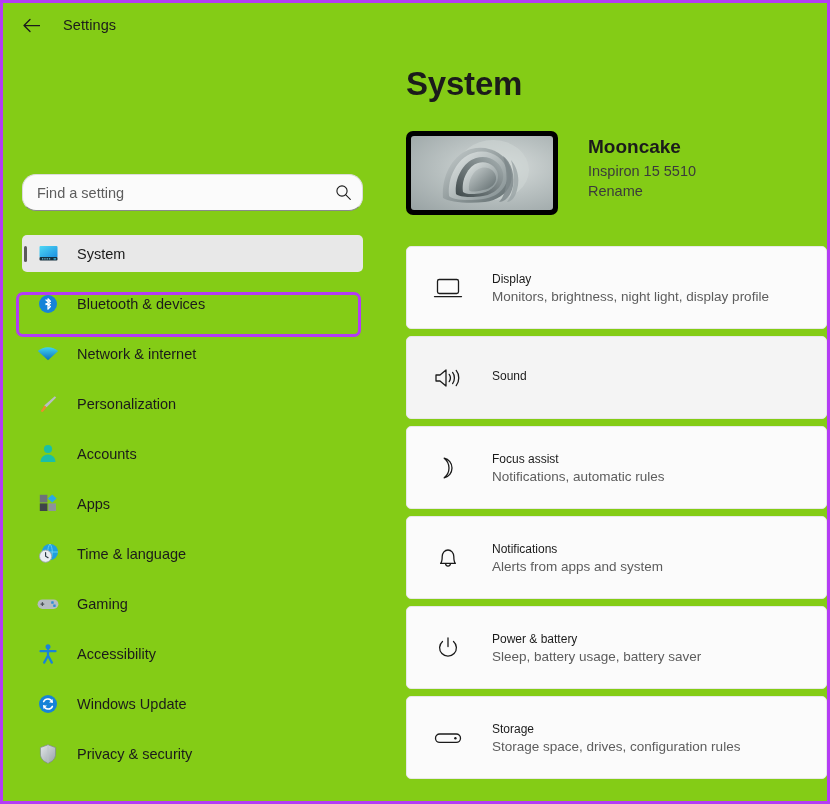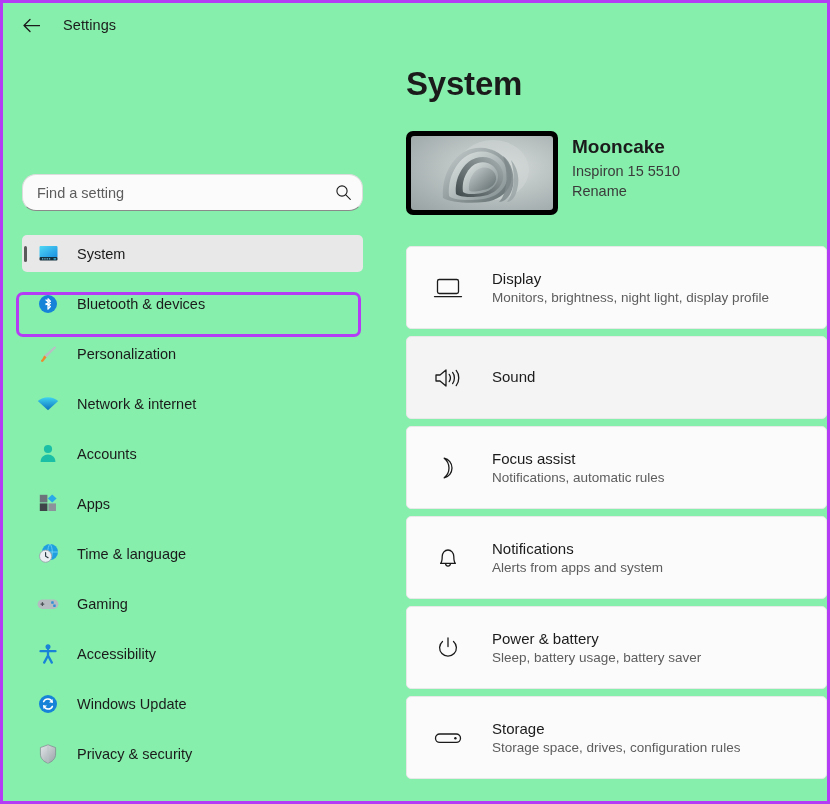--- a/index.html
+++ b/index.html
@@ -21,21 +21,21 @@
     position: absolute;
     inset: 0;
     border: 3px solid #b43cf5;
     pointer-events: none;
     z-index: 60;
   }
 
   #app {
     position: absolute;
     inset: 3px;
-    background: #86efac;
+    background: #84cc16;
     overflow: hidden;
   }
 
   
   #titlebar {
     height: 44px;
     display: flex;
     align-items: center;
     padding-left: 12px;
     gap: 16px;
@@ -159,21 +159,21 @@
     font-weight: 600;
     color: #1b1b1b;
     letter-spacing: -0.2px;
     margin-bottom: 28px;
   }
 
   
   #device-header {
     display: flex;
     align-items: flex-start;
-    gap: 14px;
+    gap: 30px;
     margin-bottom: 31px;
   }
   #device-thumb {
     width: 152px;
     height: 84px;
     flex: 0 0 152px;
     border-radius: 7px;
     background: #000;
     padding: 5px;
   }
@@ -223,21 +223,21 @@
   .card-icon {
     width: 40px;
     flex: 0 0 40px;
     display: flex;
     align-items: center;
     justify-content: center;
     color: #1b1b1b;
   }
   .card-text { margin-left: 24px; }
   .card-title {
-    font-size: 15px;
+    font-size: 12px;
     color: #1b1b1b;
     margin-bottom: 3px;
   }
   .card-sub {
     font-size: 13.5px;
     color: #5d5d5d;
   }
 </style>
 </head>
 <body>
@@ -298,41 +298,41 @@
             <svg width="20" height="20" viewBox="0 0 20 20">
               <circle cx="10" cy="10" r="9" fill="#1683d8"></circle>
               <path d="M8 6 L12.4 9.6 L10 11.5 L10 4.8 L12.4 7.2 L8 10.6 M10 11.5 L10 15.2 L12.4 12.6 L8 9.6" stroke="#ffffff" stroke-width="1.25" fill="none" stroke-linejoin="round" stroke-linecap="round"></path>
             </svg>
           </div>
           <div class="nav-label">Bluetooth &amp; devices</div>
         </div>
 
         <div class="nav-item">
           <div class="nav-icon">
-            <svg width="20" height="20" viewBox="0 0 20 20">
-              <path d="M16.8 2.2 L18.2 3.6 L8.6 13.2 L6.2 11.4 Z" fill="#b9bec4"></path>
-              <path d="M6.2 11.4 L8.6 13.2 L5.2 17.4 C4.6 18.2 3.2 18 3 17 C2.8 15.9 4.2 15.4 4.6 14.4 Z" fill="#ec8a2e"></path>
-            </svg>
-          </div>
-          <div class="nav-label">Personalization</div>
-        </div>
-
-        <div class="nav-item">
-          <div class="nav-icon">
             <svg width="22" height="16" viewBox="0 0 22 16">
               <defs>
                   <linearGradient id="gWifi" x1="0" y1="0" x2="0" y2="1">
                 <stop offset="0" stop-color="#3fd3ef"></stop>
                     <stop offset="1" stop-color="#0b6fbf"></stop>
               </linearGradient>
                 </defs>
               <path d="M11 14.2 L0.8 5.1 C3.6 2.6 7.1 1.3 11 1.3 C14.9 1.3 18.4 2.6 21.2 5.1 Z" fill="url(#gWifi)"></path>
             </svg>
           </div>
           <div class="nav-label">Network &amp; internet</div>
+        </div>
+
+        <div class="nav-item">
+          <div class="nav-icon">
+            <svg width="20" height="20" viewBox="0 0 20 20">
+              <path d="M16.8 2.2 L18.2 3.6 L8.6 13.2 L6.2 11.4 Z" fill="#b9bec4"></path>
+              <path d="M6.2 11.4 L8.6 13.2 L5.2 17.4 C4.6 18.2 3.2 18 3 17 C2.8 15.9 4.2 15.4 4.6 14.4 Z" fill="#ec8a2e"></path>
+            </svg>
+          </div>
+          <div class="nav-label">Personalization</div>
         </div>
 
         <div class="nav-item">
           <div class="nav-icon">
             <svg width="18" height="19" viewBox="0 0 18 19">
               <circle cx="9" cy="5" r="4.1" fill="#1bbfa6"></circle>
               <path d="M1.6 18 C1.6 13.4 4.9 10.6 9 10.6 C13.1 10.6 16.4 13.4 16.4 18 Z" fill="#1bbfa6"></path>
             </svg>
           </div>
           <div class="nav-label">Accounts</div>

